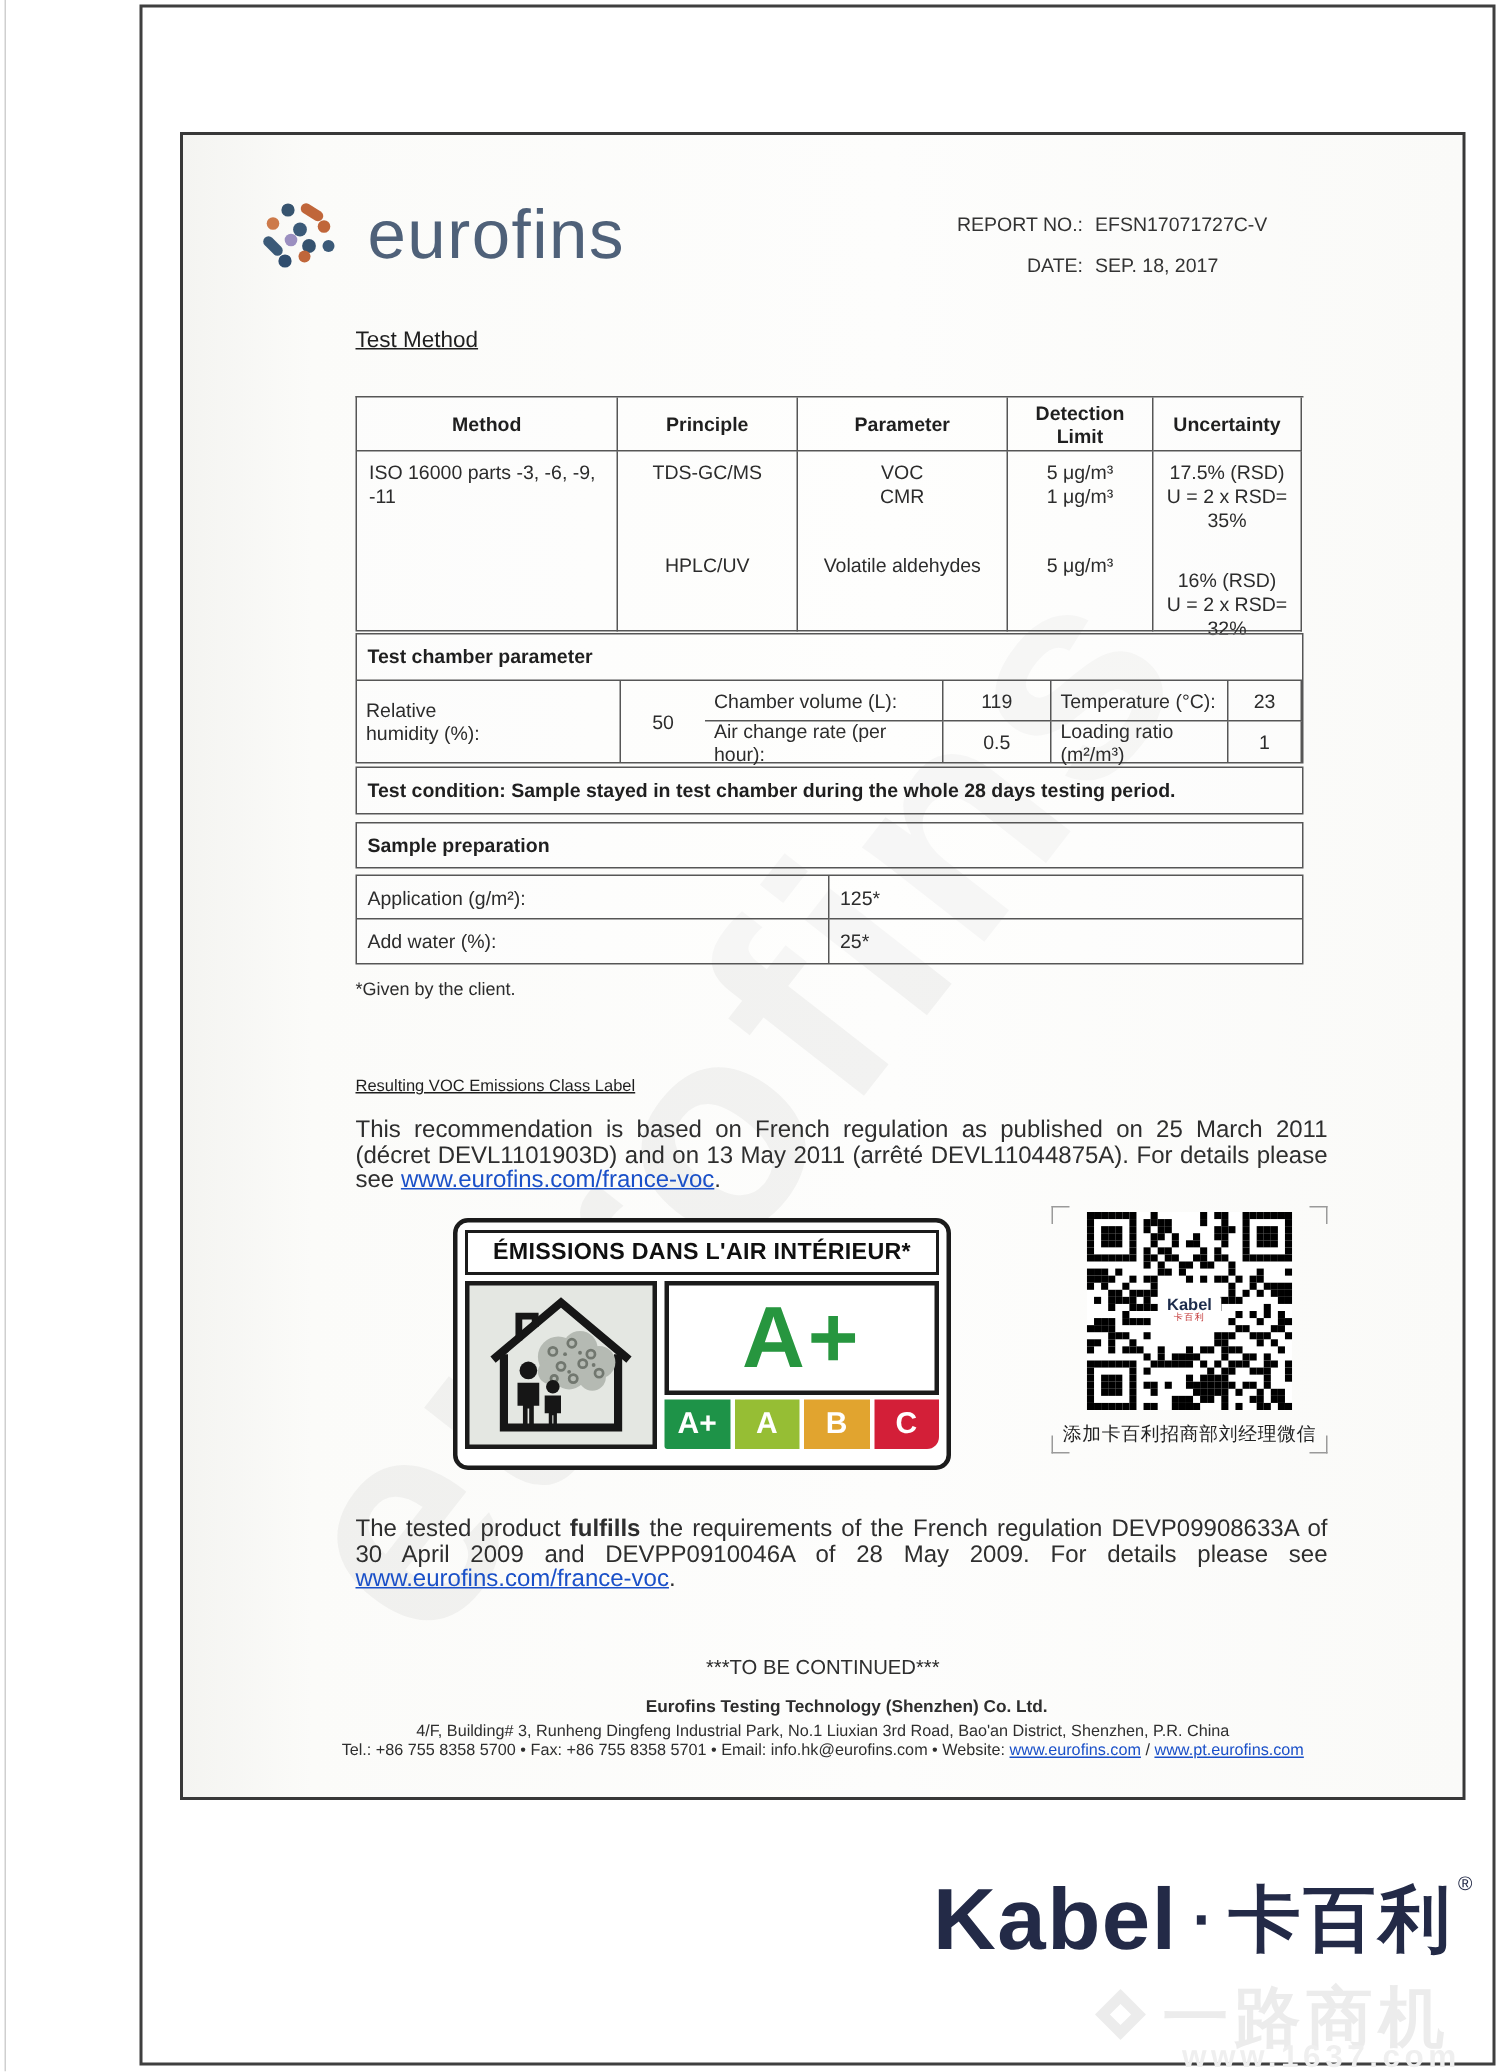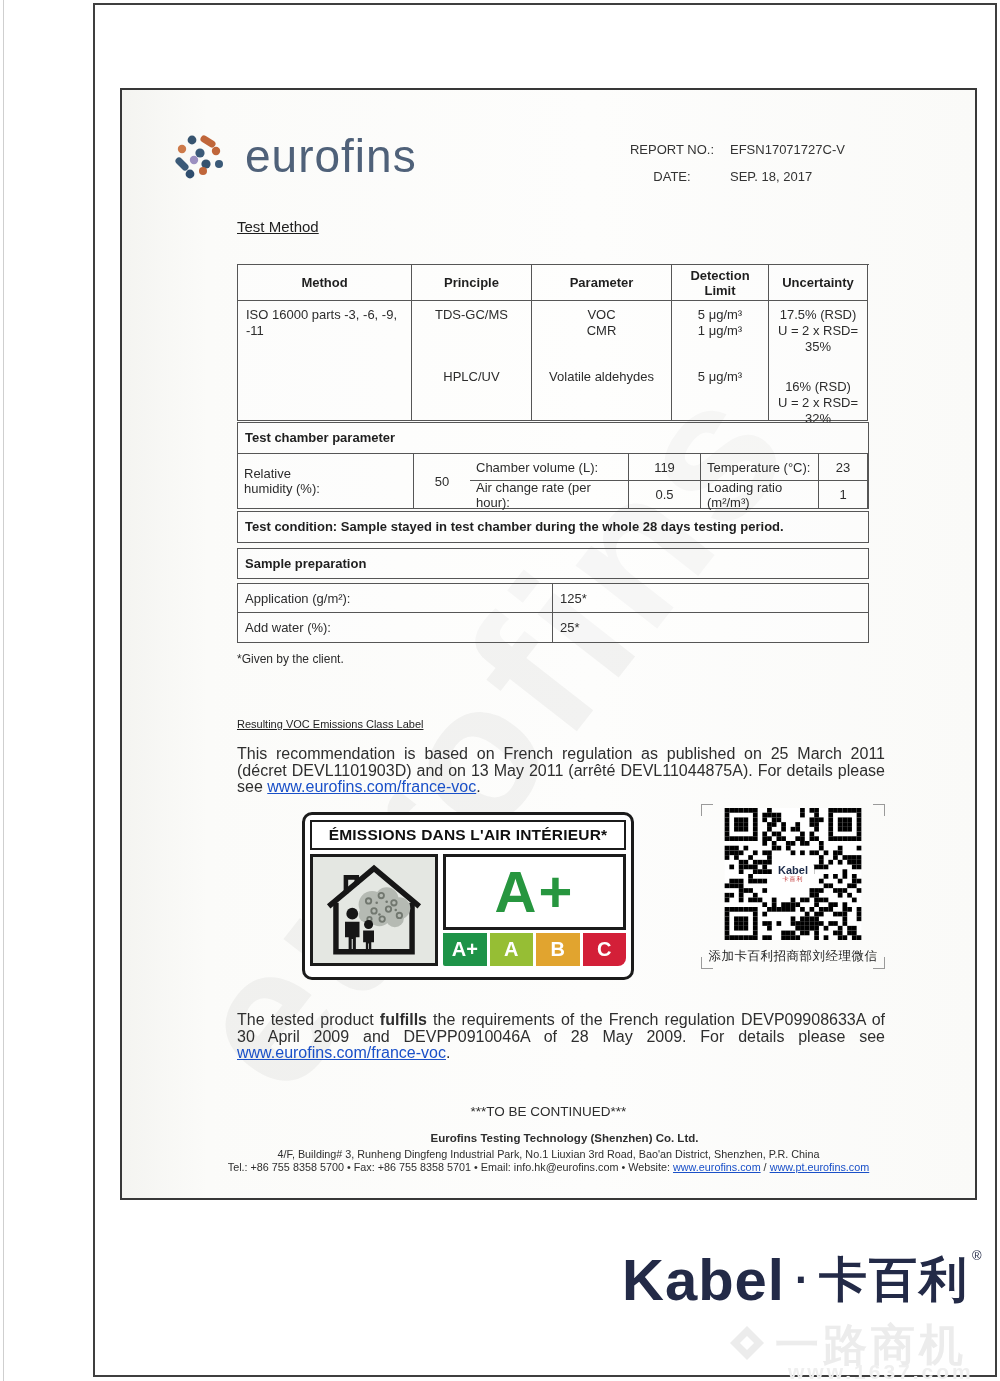--- a/index.html
+++ b/index.html
@@ -12,21 +12,21 @@
   .page { position:absolute; left:120px; top:88px; width:857px; height:1112px; border:2px solid #383838;
           background:linear-gradient(90deg,#f4f4f1 0%,#fbfbf9 10%,#fdfdfc 55%,#fafaf8 100%); overflow:hidden; }
   .scan-mark { position:absolute; left:110px; top:860px; transform:rotate(-52deg); transform-origin:0 50%;
                font-size:195px; font-weight:700; letter-spacing:8px; color:rgba(110,110,110,0.075); white-space:nowrap; }
 
   .logo { position:absolute; left:45px; top:36px; display:flex; align-items:center; }
   .logo-text { font-size:46px; color:#4f6179; letter-spacing:1px; margin-left:12px; margin-top:-4px; }
 
   .report-info { position:absolute; left:500px; top:46px; font-size:13px; color:#333; }
   .report-info .line { display:flex; line-height:27px; }
-  .report-info .lbl { width:100px; text-align:center; }
+  .report-info .lbl { width:100px; text-align:right; }
   .report-info .val { margin-left:8px; }
 
   .h-underline { font-weight:normal; color:#1f1f1f; text-decoration:underline; }
   .test-method { position:absolute; left:115px; top:128px; font-size:15px; }
 
   .pre { white-space:pre-line; }
   .cellfont { font-size:13px; color:#2c2c2c; }
 
   .main-table { position:absolute; left:115px; top:174px; width:632px; display:grid;
                 grid-template-columns:174px 120px 140px 97px 99px; border-left:1px solid #565656; border-top:1px solid #565656; background:rgba(255,255,255,0.35);}

